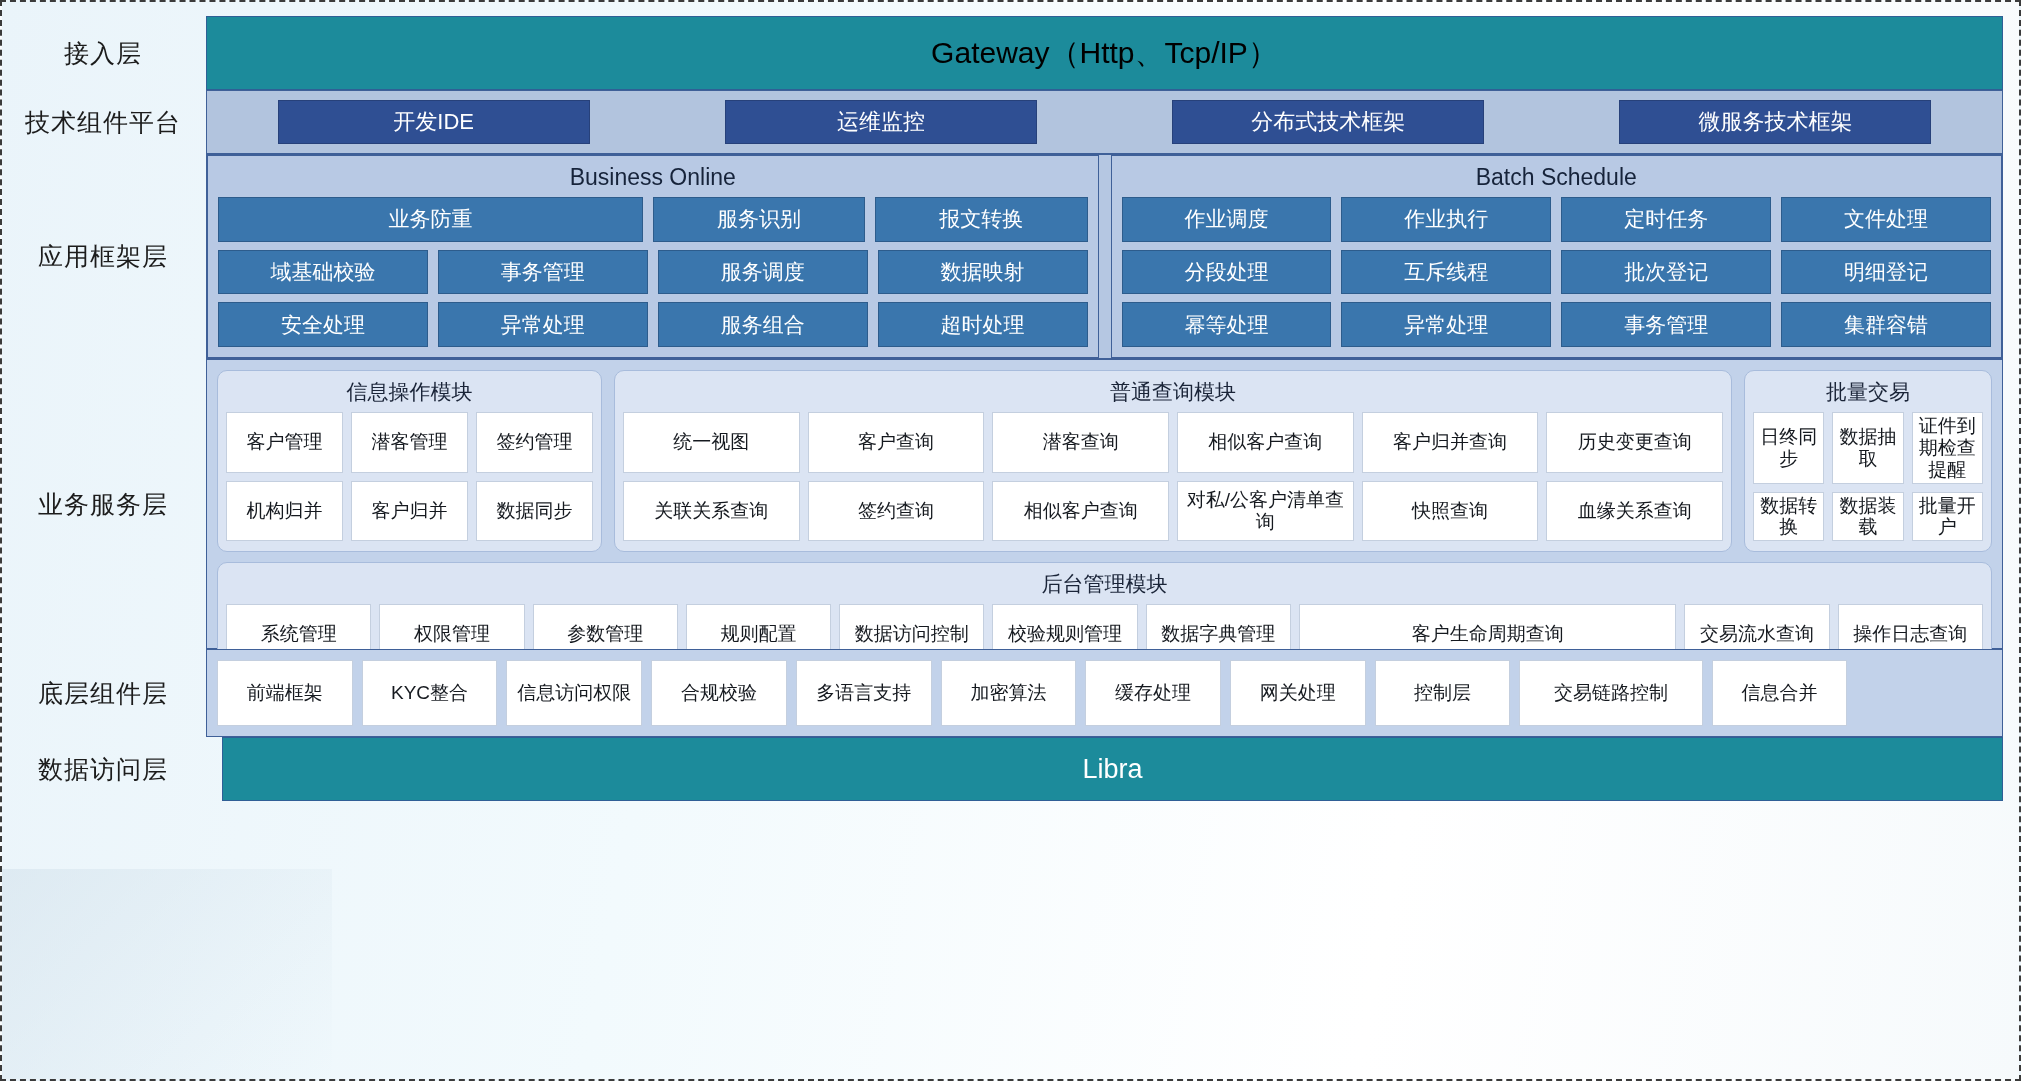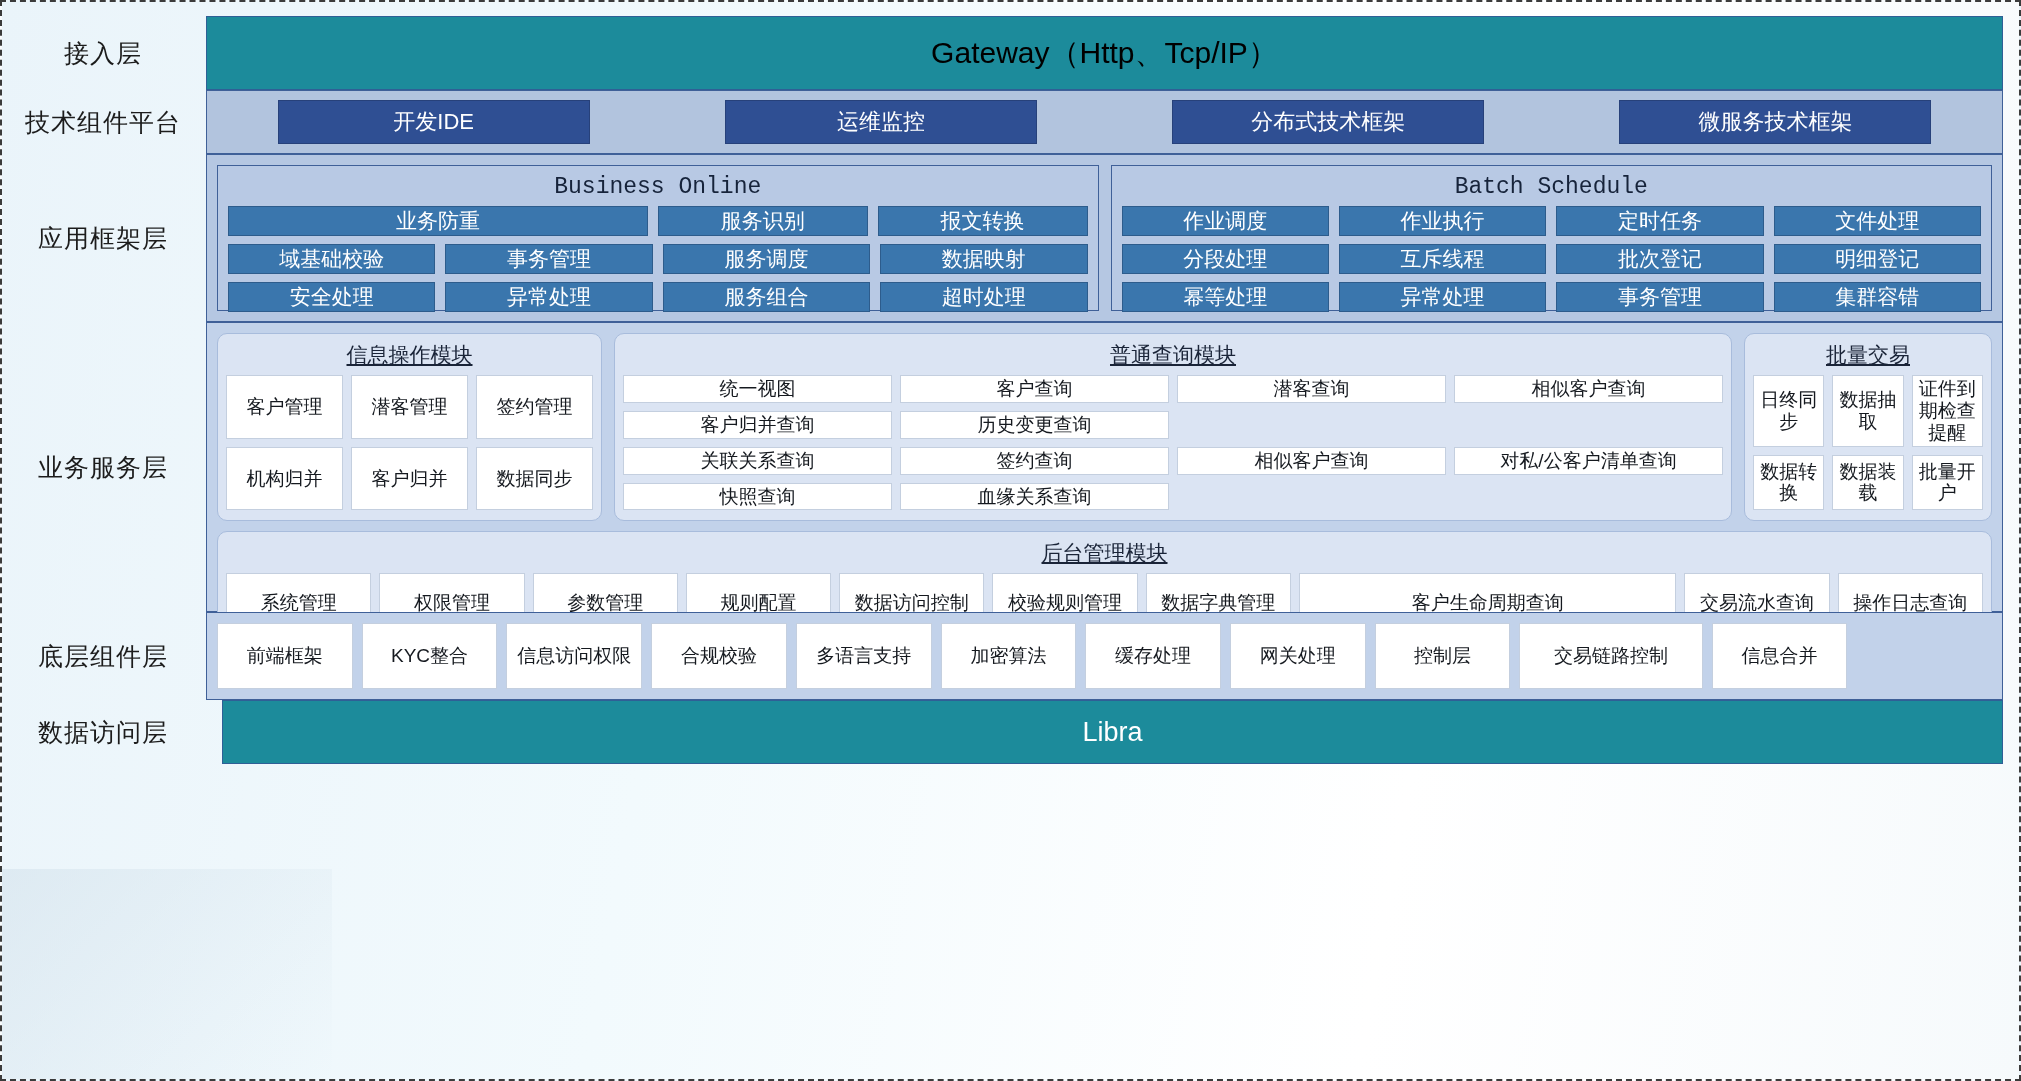--- a/index.html
+++ b/index.html
@@ -59,21 +59,21 @@
   }
   .techbtn{
     background:#2f4f93;color:#fff;font-size:22px;
     height:42px;flex:1;max-width:310px;
     display:flex;align-items:center;justify-content:center;
     border:1px solid #27417a;
   }
   
   .appband{
     background:#b5c7e2;border:1px solid #3f6098;
-    display:flex;gap:12px;padding:10px;height:168px;box-sizing:border-box;font-family:Liberation Mono, monospace;
+    display:flex;gap:12px;height:205px;box-sizing:border-box;
   }
   .appgroup{
     background:#b8c9e4;border:1px solid #3f6098;
     flex:1;display:flex;flex-direction:column;padding:6px 10px 10px;
     box-sizing:border-box;
   }
   .appgroup-title{
     text-align:center;font-size:23px;color:#16233a;margin:2px 0 6px;
   }
   .approws{display:flex;flex-direction:column;gap:8px;flex:1;}
@@ -89,34 +89,34 @@
   .svcband{
     background:#c2d2ea;border:1px solid #3f6098;
     padding:10px;display:flex;flex-direction:column;gap:10px;
     height:290px;box-sizing:border-box;
   }
   .svctop{display:flex;gap:12px;flex:1;}
   .svcgroup{
     background:#dbe4f3;border:1px solid #a8bcdc;border-radius:10px;
     padding:4px 8px 10px;display:flex;flex-direction:column;box-sizing:border-box;
   }
-  .svcgroup-title{text-align:center;font-size:21px;color:#1a2438;margin:3px 0 6px;text-decoration:underline;}
+  .svcgroup-title{text-align:center;font-size:21px;color:#1a2438;margin:3px 0 6px;}
   .svcrows{display:flex;flex-direction:column;gap:8px;flex:1;}
   .svcrow{display:grid;gap:8px;flex:1;}
   .svccell{
     background:#fff;border:1px solid #c4cfdf;color:#15191f;
     font-size:19px;line-height:1.15;text-align:center;
     display:flex;align-items:center;justify-content:center;
     padding:2px 3px;box-sizing:border-box;
   }
   .g-info{flex:0 0 385px;}
   .g-query{flex:1;}
   .g-batch{flex:0 0 248px;}
   .info-row{grid-template-columns:repeat(3,1fr);}
-  .query-row{grid-template-columns:repeat(4,1fr);}
+  .query-row{grid-template-columns:repeat(6,1fr);}
   .batch-row{grid-template-columns:repeat(3,1fr);}
   .svcbottom{
     background:#dbe4f3;border:1px solid #a8bcdc;border-radius:10px;
     padding:4px 8px 10px;display:flex;flex-direction:column;
     flex:0 0 112px;box-sizing:border-box;
   }
   .admin-row{
     display:grid;gap:8px;flex:1;
     grid-template-columns:1fr 1fr 1fr 1fr 1fr 1fr 1fr 2.6fr 1fr 1fr;
   }

